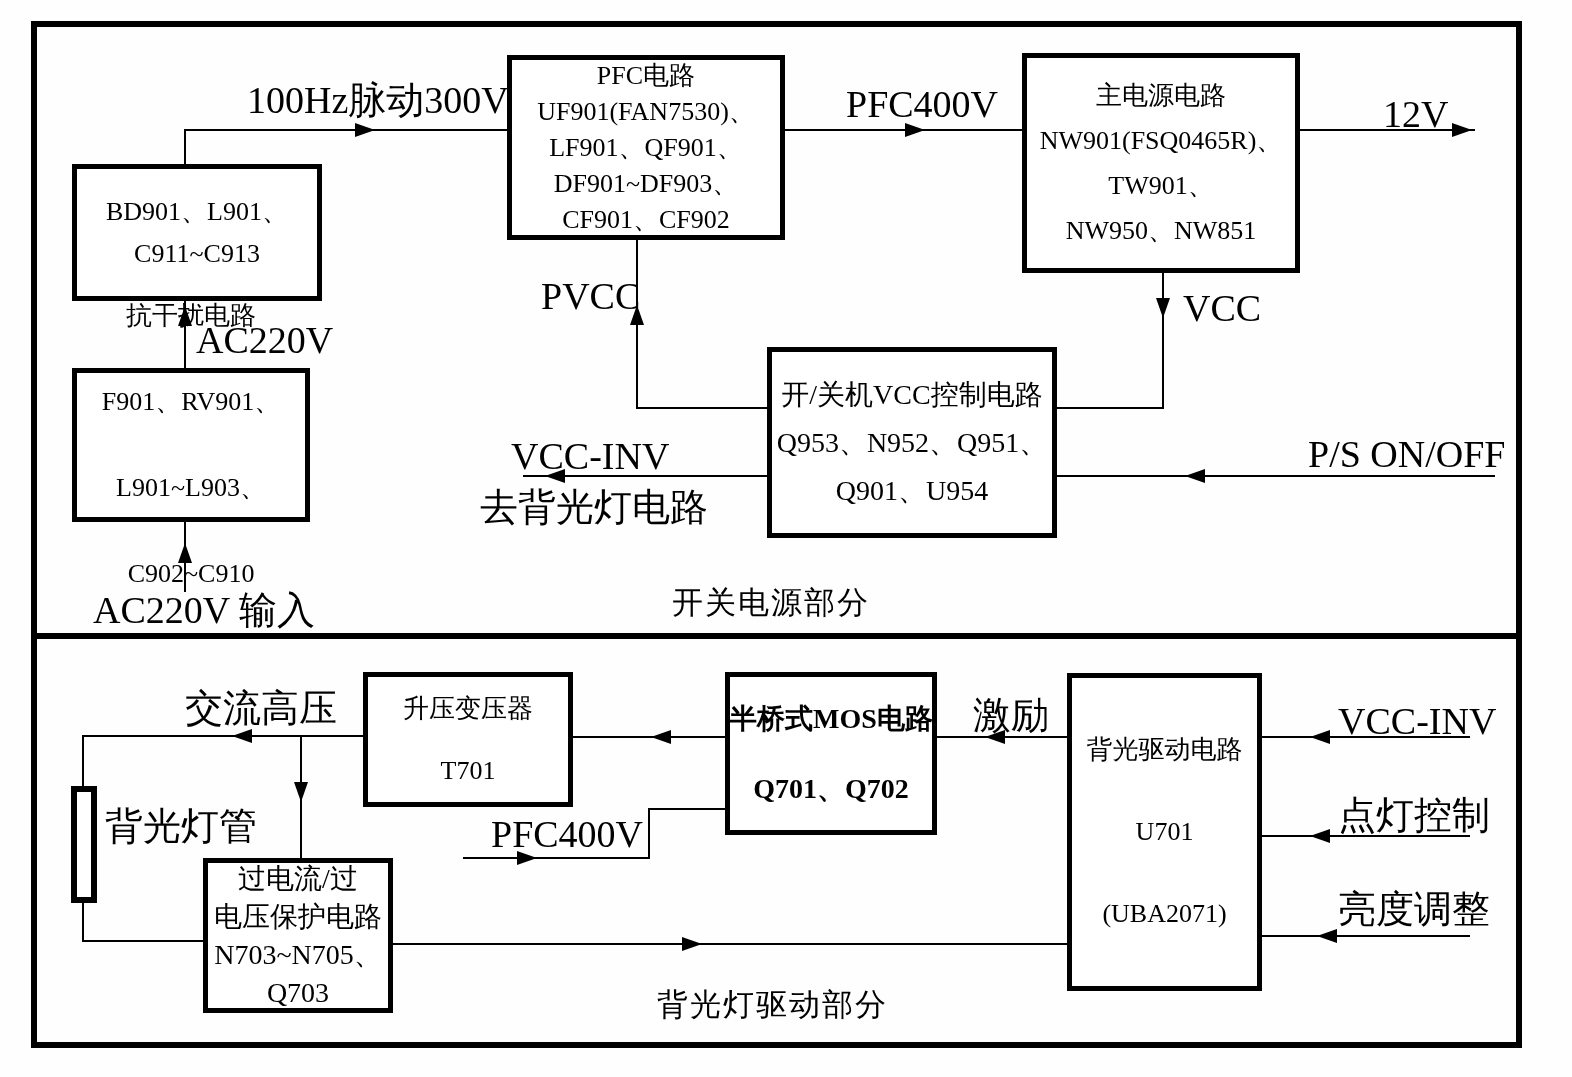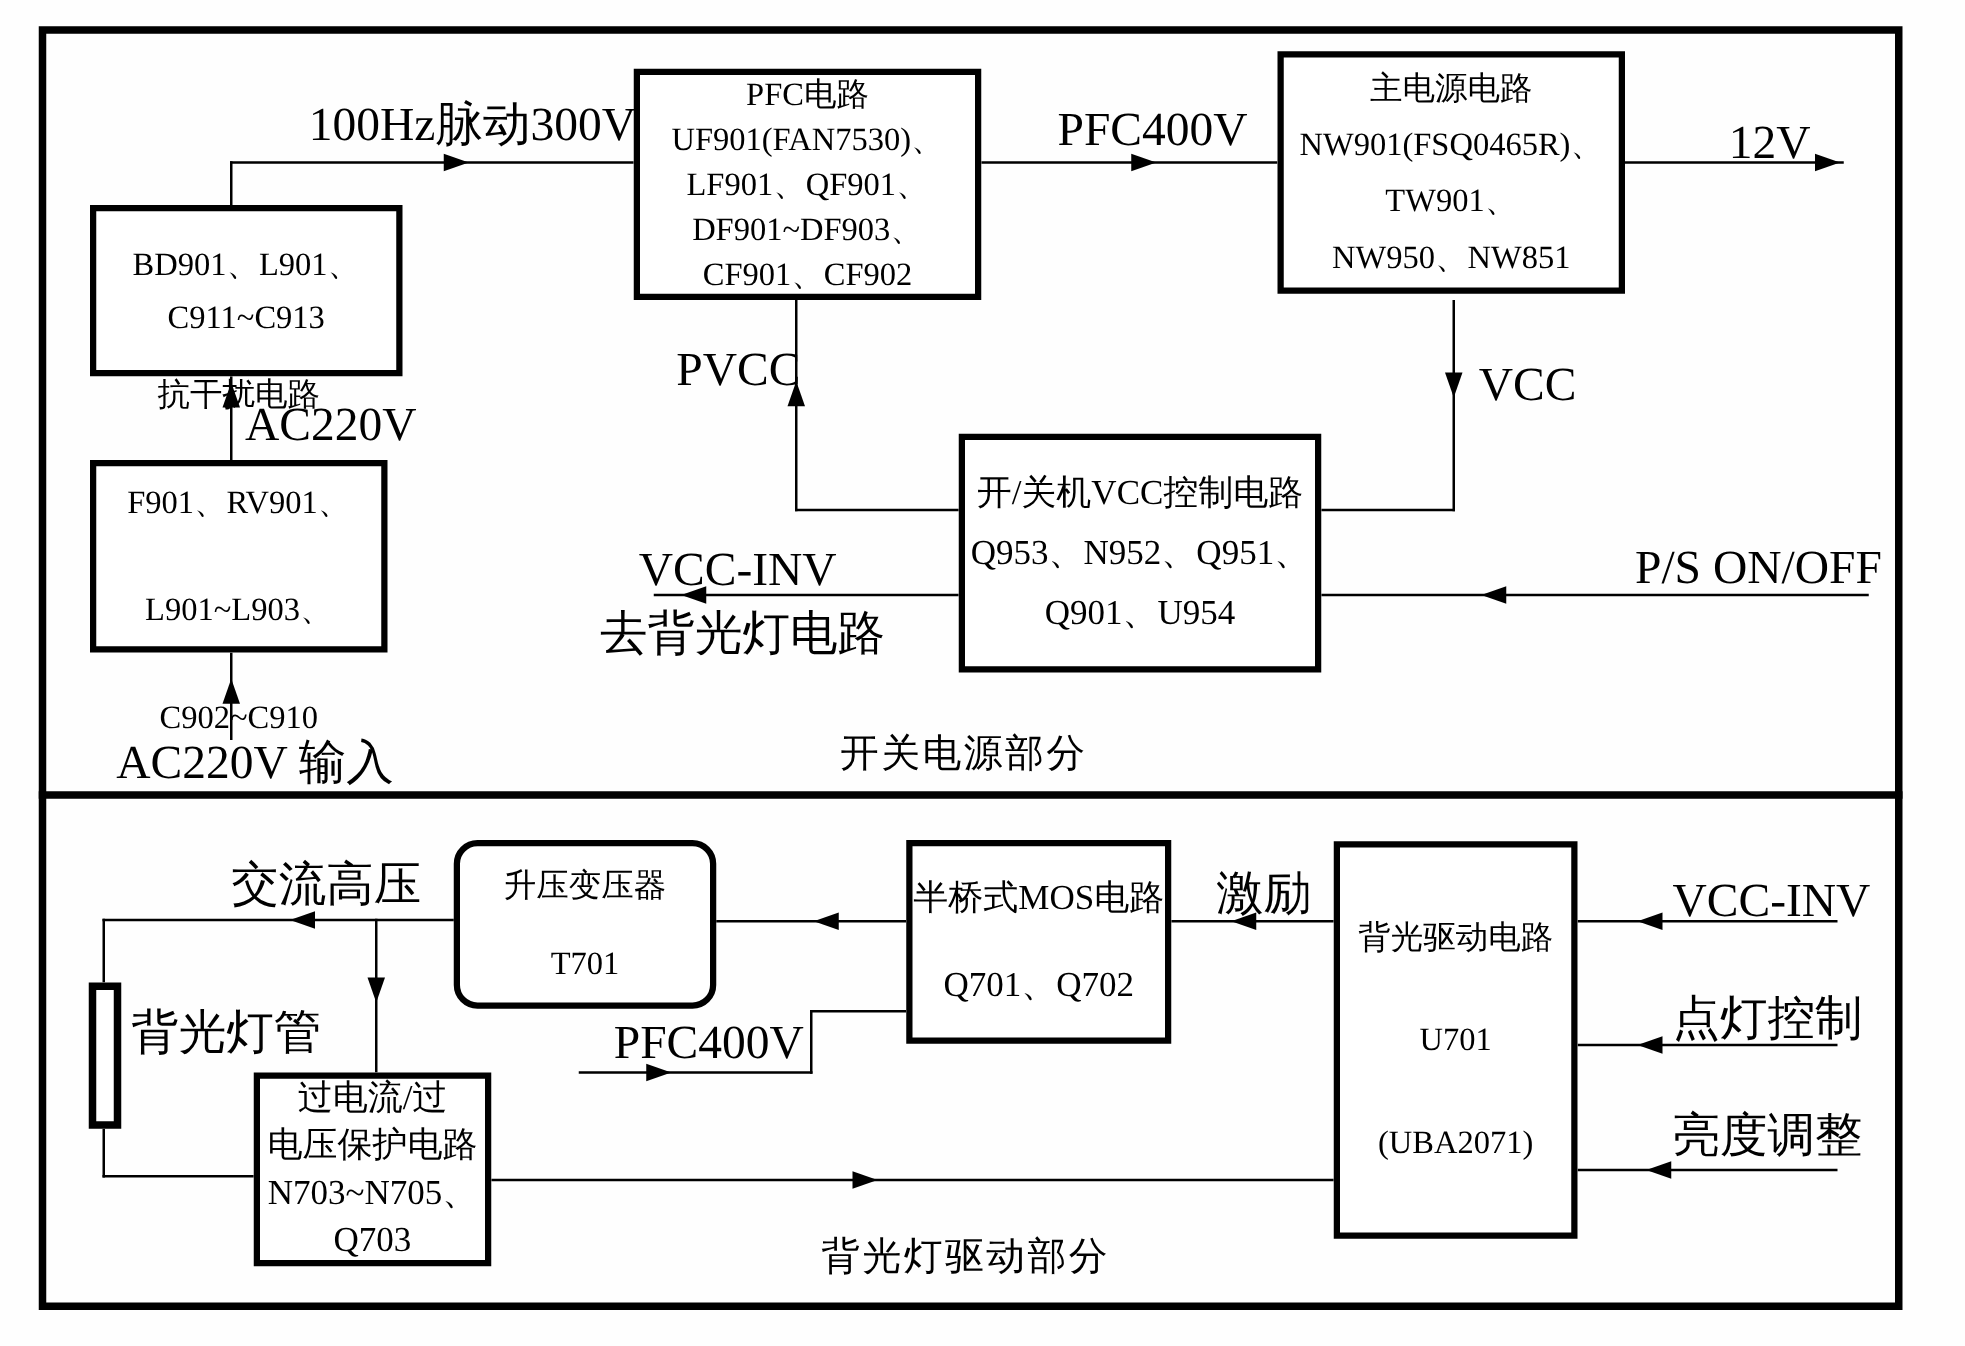--- a/index.html
+++ b/index.html
@@ -106,36 +106,36 @@
       <div class="bl">L901~L903、</div>
       <div class="bl">C902~C910</div>
     </div>
   <div class="box" style="left:507px;top:55px;width:278px;height:185px;--lh:36px;">
       <div class="bl">PFC电路</div>
       <div class="bl">UF901(FAN7530)、</div>
       <div class="bl">LF901、QF901、</div>
       <div class="bl">DF901~DF903、</div>
       <div class="bl">CF901、CF902</div>
     </div>
-  <div class="box" style="left:1022px;top:41px;width:278px;height:194px;--lh:45px;">
+  <div class="box" style="left:1022px;top:53px;width:278px;height:220px;--lh:45px;">
       <div class="bl">主电源电路</div>
       <div class="bl">NW901(FSQ0465R)、</div>
       <div class="bl">TW901、</div>
       <div class="bl">NW950、NW851</div>
     </div>
   <div class="box" style="left:767px;top:347px;width:290px;height:191px;--lh:48px;font-size:28px;">
       <div class="bl">开/关机VCC控制电路</div>
       <div class="bl">Q953、N952、Q951、</div>
       <div class="bl">Q901、U954</div>
     </div>
-  <div class="box" style="left:363px;top:672px;width:210px;height:135px;border-radius:19px;--lh:62px;">
+  <div class="box" style="left:363px;top:672px;width:210px;height:135px;--lh:62px;">
       <div class="bl">升压变压器</div>
       <div class="bl">T701</div>
     </div>
-  <div class="box" style="left:725px;top:672px;width:212px;height:163px;--lh:70px;font-size:28px;">
+  <div class="box" style="left:725px;top:672px;width:212px;height:163px;--lh:70px;font-size:28px;font-weight:bold;">
       <div class="bl">半桥式MOS电路</div>
       <div class="bl">Q701、Q702</div>
     </div>
   <div class="box" style="left:1067px;top:673px;width:195px;height:318px;--lh:82px;">
       <div class="bl">背光驱动电路</div>
       <div class="bl">U701</div>
       <div class="bl">(UBA2071)</div>
     </div>
   <div class="box" style="left:203px;top:858px;width:190px;height:155px;--lh:38px;font-size:28px;">
       <div class="bl">过电流/过</div>

